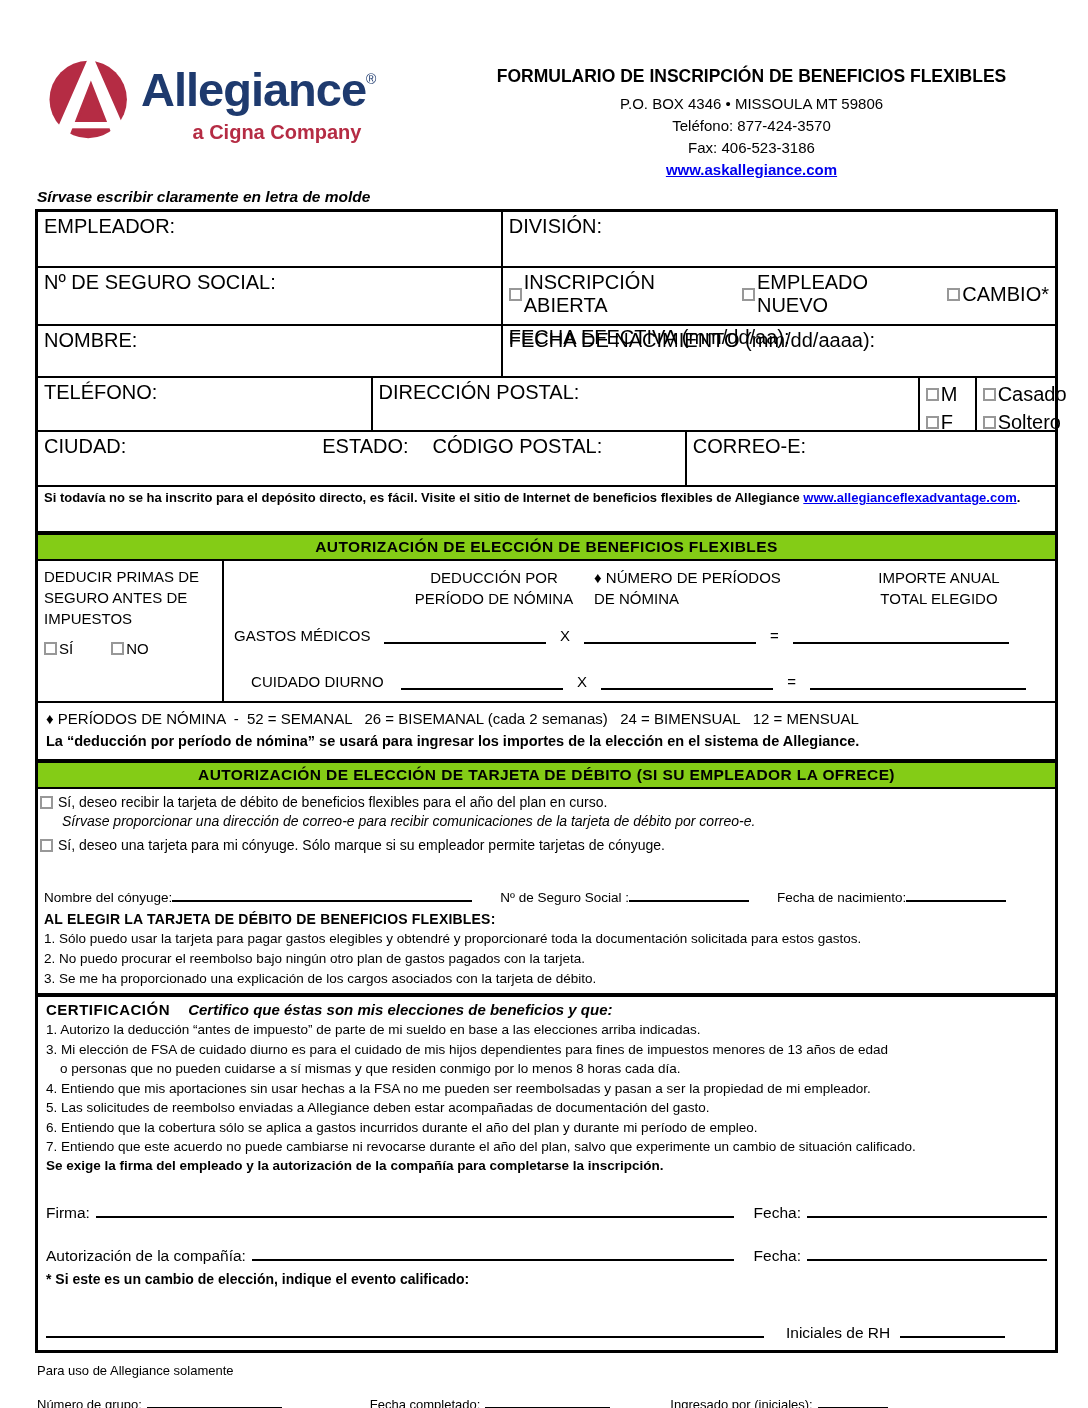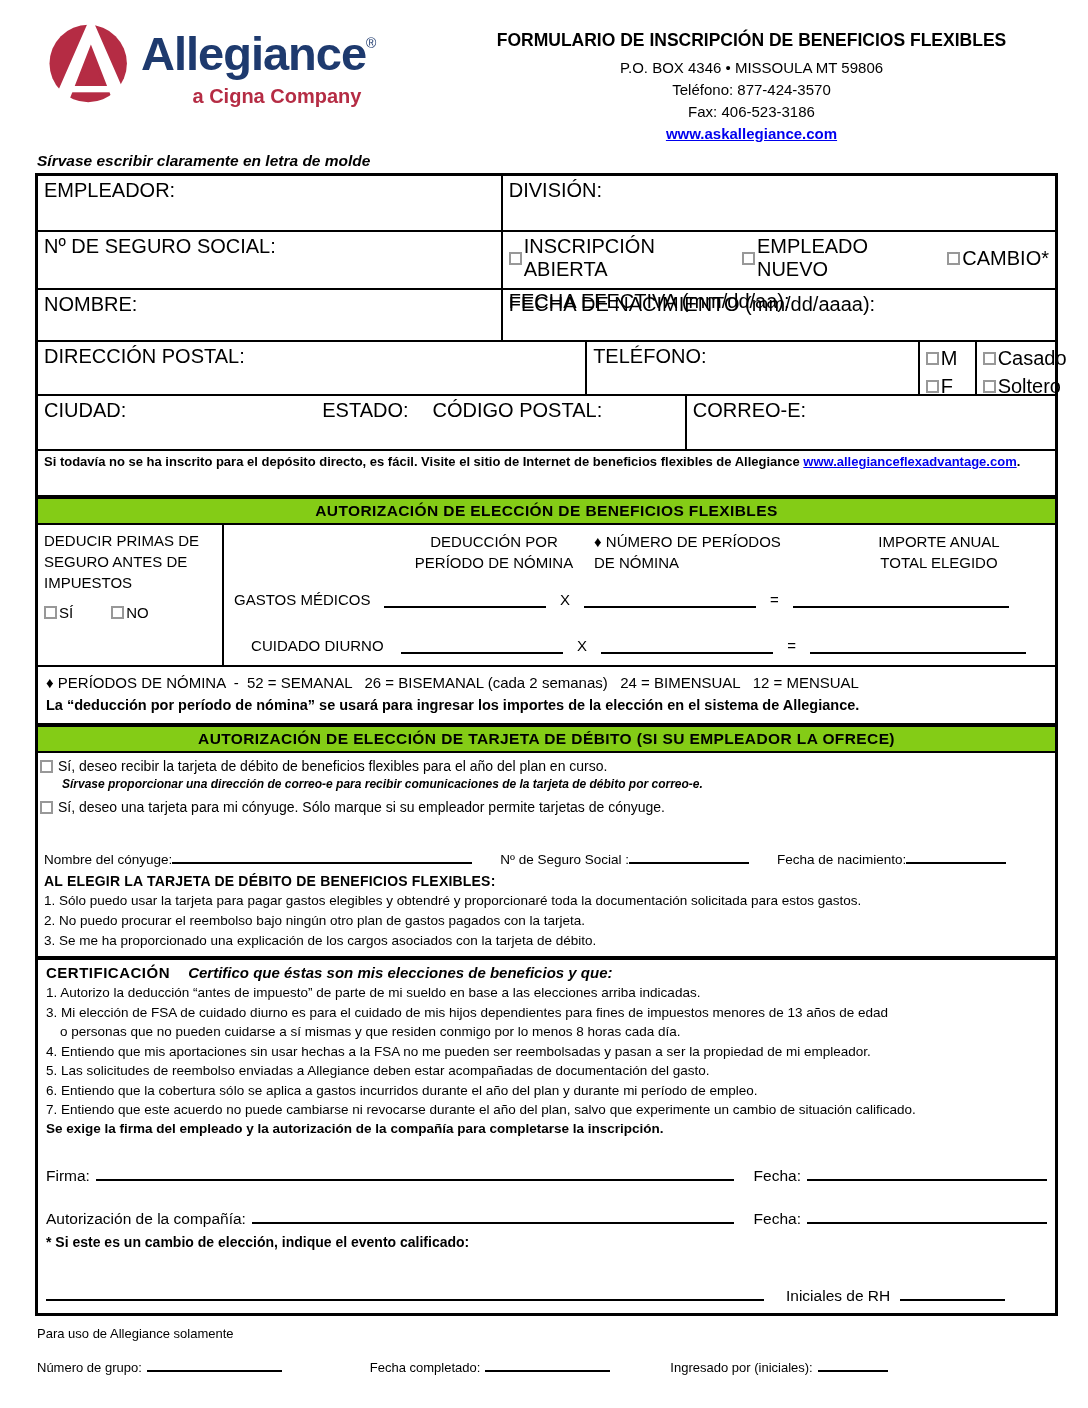--- a/index.html
+++ b/index.html
@@ -1,20 +1,20 @@
 <!DOCTYPE html>
 <html><head>
 <meta charset="utf-8">
 <style>
   * { box-sizing: border-box; margin: 0; padding: 0; }
   body { background: #fff; font-family: "Liberation Sans", sans-serif; color: #000; }
   .page { width: 1088px; height: 1408px; background: #fff; position: relative; overflow: hidden; }
 
   
-  .hdr { position: relative; height: 150px; }
+  .hdr { position: relative; height: 150px; margin-top: 36px; }
   .logo-block { position: absolute; left: 45px; top: 14px; display: flex; align-items: flex-start; }
   .logo-mark { width: 90px; height: 90px; }
   .logo-text { margin-left: 6px; }
   .brand { font-size: 47px; font-weight: 700; color: #1e3a6e; letter-spacing: -1px; line-height: 58px; }
   .brand sup { font-size: 14px; font-weight: 400; vertical-align: 22px; }
   .tagline { font-size: 20px; font-weight: 700; color: #b52c44; text-align: right; margin-top: 2px; padding-right: 14px; }
   .title-block { position: absolute; left: 430px; right: 15px; top: 30px; text-align: center; }
   .form-title { font-size: 17.5px; font-weight: 700; margin-bottom: 6px; }
   .hdr-line { font-size: 15px; line-height: 22px; }
   .hdr-link { font-size: 15px; line-height: 22px; color: #0000ee; text-decoration: underline; font-weight: 700; }
@@ -65,21 +65,21 @@
   .erow .b2 { width: 172px; margin: 0 14px; }
   .erow .b3 { width: 216px; margin-left: 14px; }
   .periods { border-top: 2px solid #000; padding: 4px 8px 6px 8px; font-size: 15px; line-height: 23px; }
   .pre { white-space: pre-wrap; }
   .periods .p2 { font-weight: 700; font-size: 14.5px; }
 
   
   .debit-body { padding: 2px 6px 4px 2px; font-size: 14px; min-height: 203px; }
   .dline { display: flex; align-items: flex-start; gap: 5px; margin-top: 3px; }
   .dline .cb { margin-top: 2px; }
-  .dnote { font-weight: 700; font-style: italic; font-size: 12px; margin: 3px 0 8px 22px; }
+  .dnote { font-weight: 400; font-style: italic; font-size: 14px; margin: 3px 0 8px 22px; }
   .spouse { display: flex; align-items: baseline; margin: 34px 4px 6px 4px; font-size: 13.5px; }
   .spouse .b1 { width: 300px; } .spouse .b2 { width: 120px; } .spouse .b3 { width: 100px; }
   .spouse .gap { width: 28px; }
   .choose { font-weight: 700; font-size: 14px; margin: 4px 0 2px 4px; letter-spacing: .2px; }
   .ditem { font-size: 13.5px; line-height: 20px; margin-left: 4px; }
 
   
   .cert { padding: 4px 8px 8px 8px; }
   .cert-title-row { font-size: 15px; margin-bottom: 2px; }
   .cert-title { font-weight: 700; letter-spacing: .5px; }
@@ -157,22 +157,22 @@
               </span>
           </div>
           <div><span>FECHA EFECTIVA (mm/dd/aa):</span></div>
         </div>
       </div>
       <div class="trow r3">
         <div class="cell w46"><span>NOMBRE:</span></div>
         <div class="cell w54"><span>FECHA DE NACIMIENTO (mm/dd/aaaa):</span></div>
       </div>
       <div class="trow r4">
+        <div class="cell c-tel"><span>TELÉFONO:</span></div>
         <div class="cell c-dir"><span>DIRECCIÓN POSTAL:</span></div>
-        <div class="cell c-tel"><span>TELÉFONO:</span></div>
         <div class="cell c-gen">
           <div class="stackcb">
             <span class="cbl">
                 <span class="cb"></span>
                 <span>M</span>
               </span>
             <span class="cbl">
                 <span class="cb"></span>
                 <span>F</span>
               </span>

